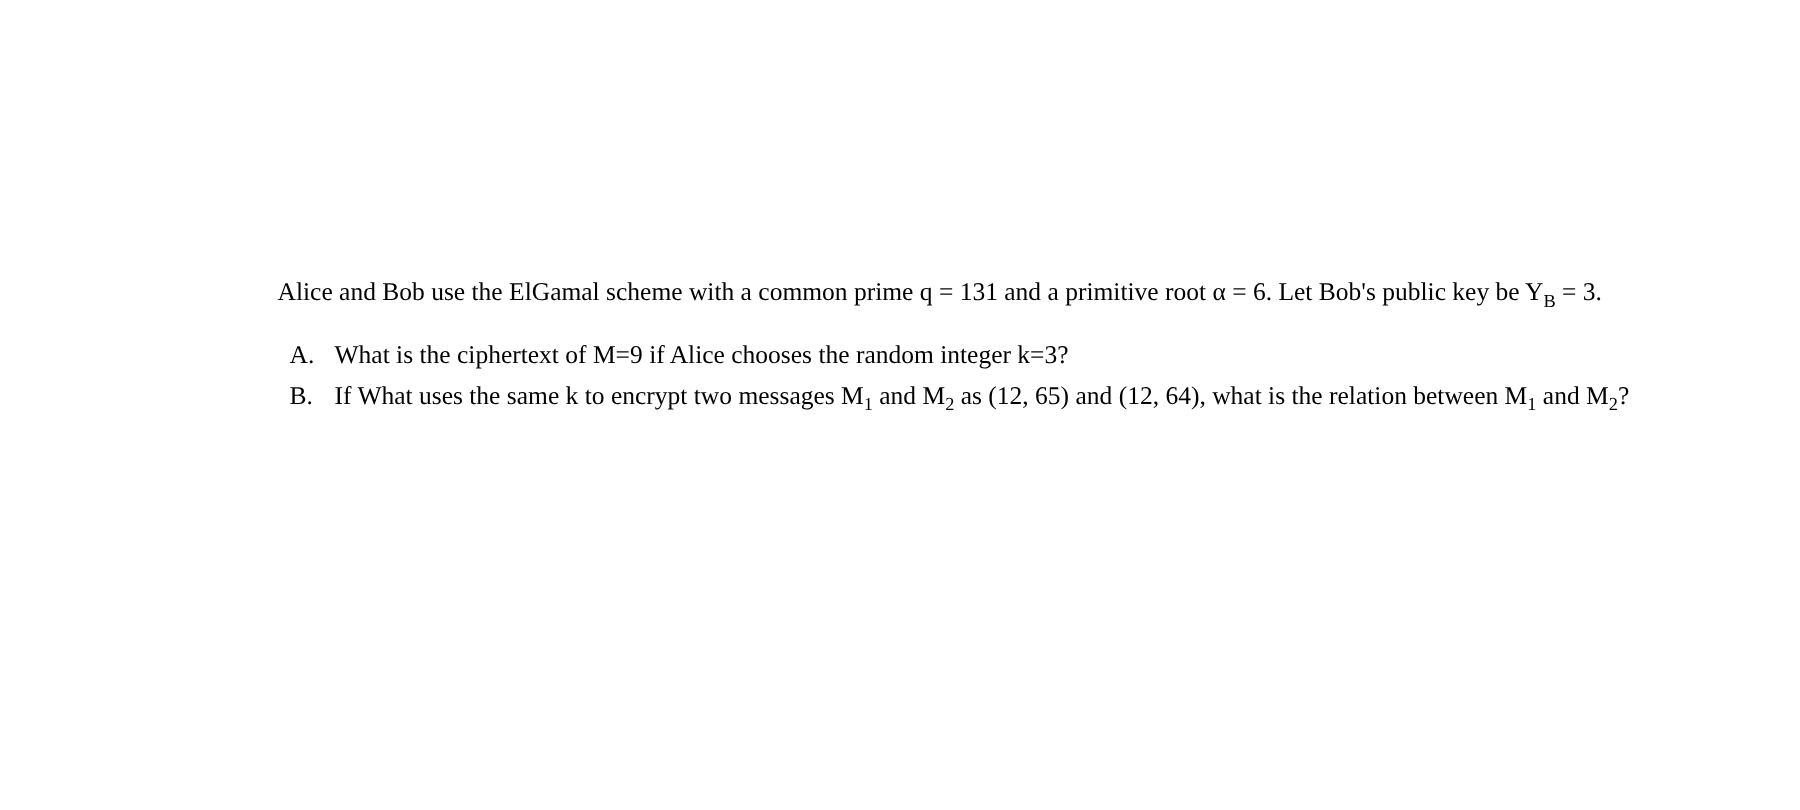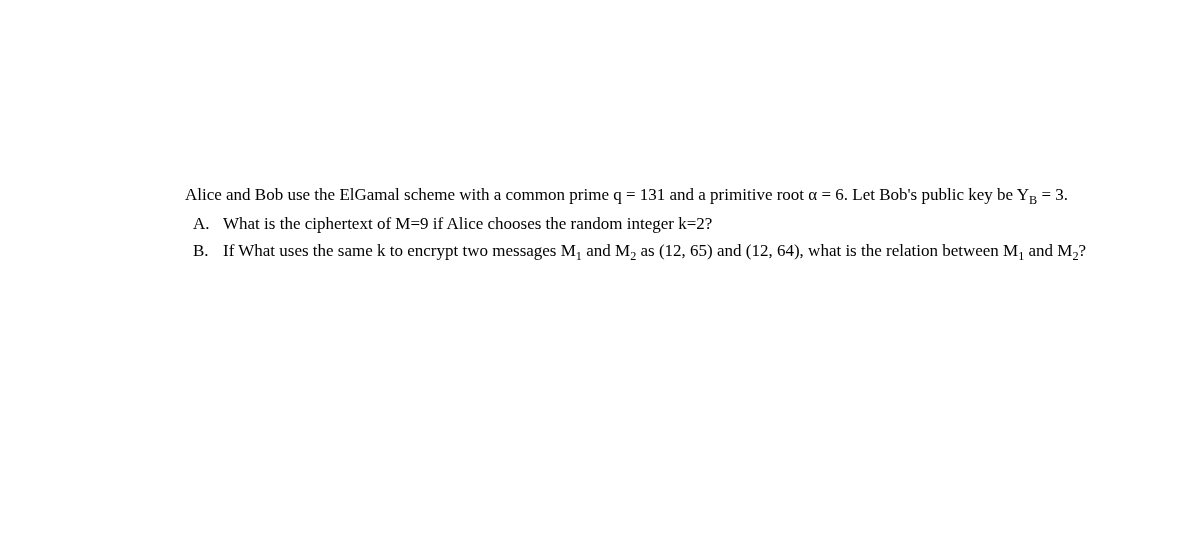--- a/index.html
+++ b/index.html
@@ -14,21 +14,21 @@
       font-family: "Times New Roman", Times, serif;
       font-size: 17px;
       color: #000000;
       padding-top: 182px;
       padding-left: 185px;
       padding-right: 95px;
       text-align: justify;
       line-height: 1.55;
     }
     .intro {
-      margin-bottom: 3px;
+      margin-bottom: 16px;
     }
     .list {
       padding-left: 8px;
     }
     .list-item {
       display: flex;
       margin-bottom: 0px;
     }
     .list-marker {
       min-width: 30px;
@@ -48,21 +48,21 @@
 <body>
 
 <div class="intro">
   <span>Alice and Bob use the ElGamal scheme with a common prime q = 131 and a primitive root α = 6. Let Bob's public key be Y</span><sub>B</sub><span> = 3.</span>
 </div>
 
 <div class="list">
   <div class="list-item">
     <div class="list-marker">A.</div>
     <div class="list-content">
-      <span>What is the ciphertext of M=9 if Alice chooses the random integer k=2?</span>
+      <span>What is the ciphertext of M=9 if Alice chooses the random integer k=3?</span>
     </div>
   </div>
   <div class="list-item">
     <div class="list-marker">B.</div>
     <div class="list-content">
       <span>If What uses the same k to encrypt two messages M</span><sub>1</sub><span> and M</span><sub>2</sub><span> as (12, 65) and (12, 64), what is the relation between M</span><sub>1</sub><span> and M</span><sub>2</sub><span>?</span>
     </div>
   </div>
 </div>
 

